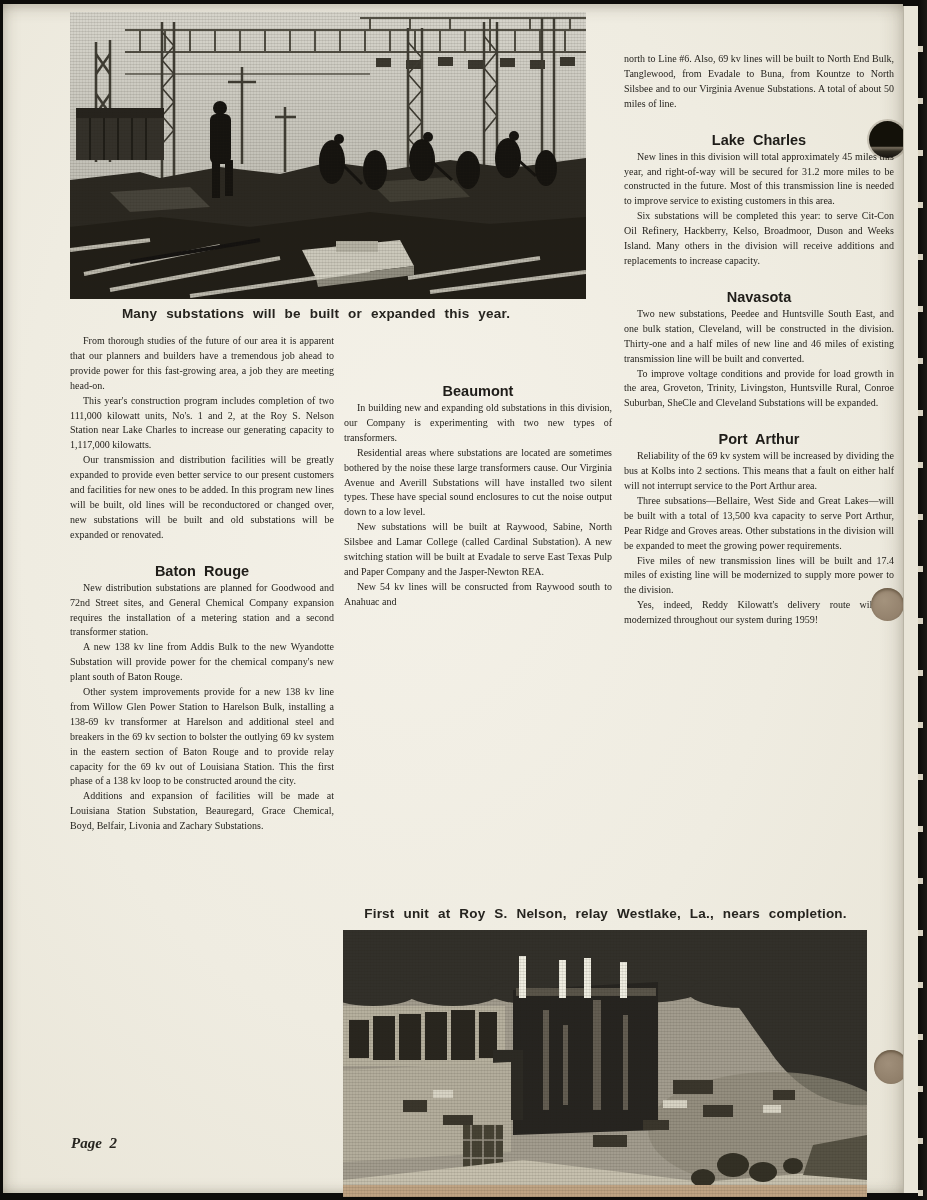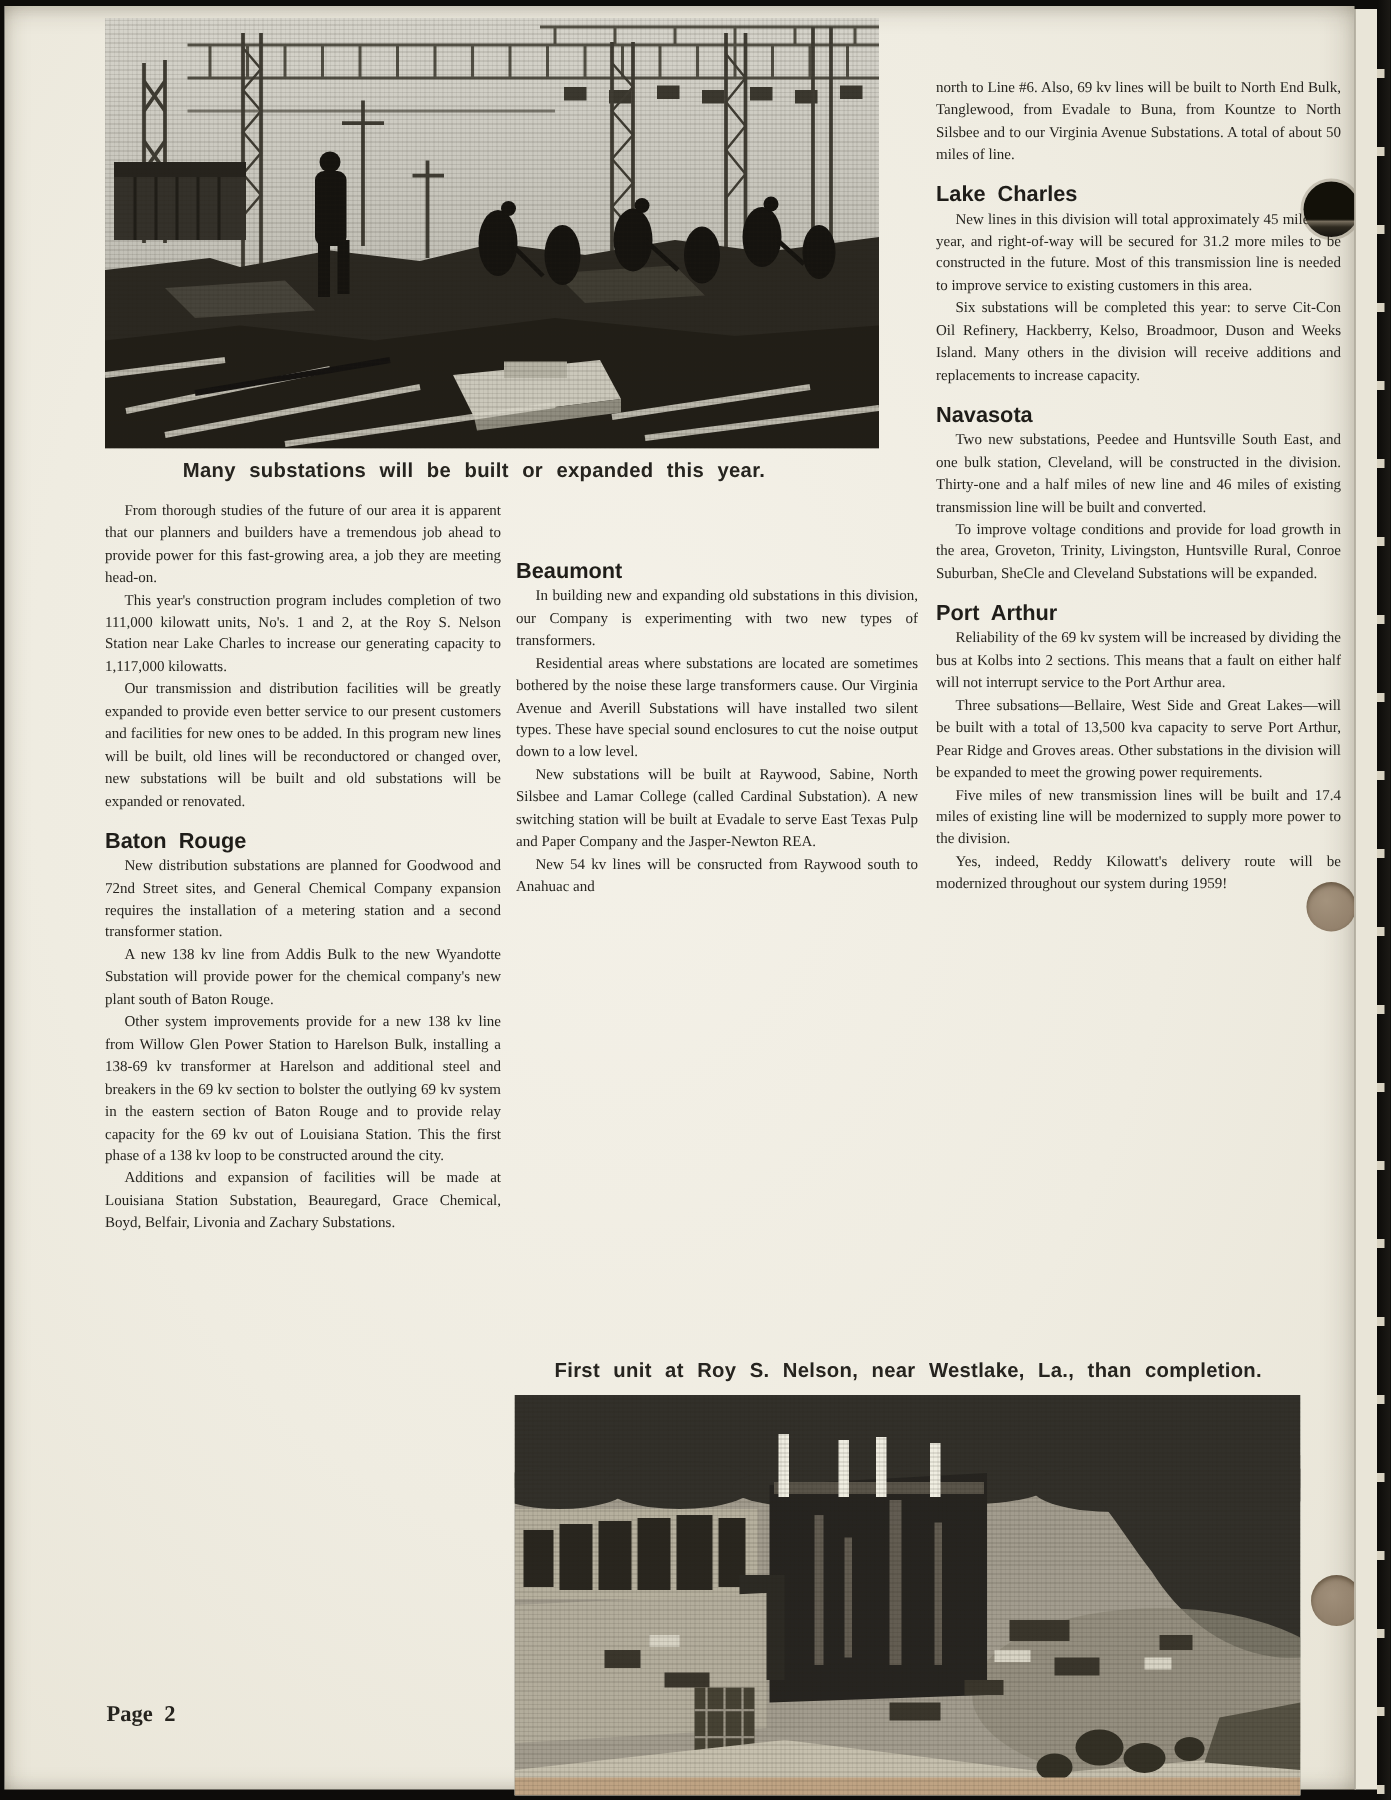--- a/index.html
+++ b/index.html
@@ -48,27 +48,27 @@
   .bottom-caption{left:340px;top:902px;width:525px}
   .col{position:absolute;color:#26241f}
   .col-left{left:67px;top:330px;width:264px}
   .col-mid{left:341px;top:359px;width:268px}
   .col-right{left:621px;top:48px;width:270px}
   .bp{
     margin:0;font-size:10px;line-height:14.9px;text-align:justify;
     text-indent:13px;
   }
   .sh{
-    margin:10px 0 2px 0;text-align:left;
+    margin:20px 0 2px 0;text-align:center;
     font-family:"Liberation Sans","DejaVu Sans",sans-serif;
     font-weight:700;font-size:14.5px;color:#1f1d19;word-spacing:4px;
   }
   .page-number{
     position:absolute;left:68px;top:1131px;
-    font-weight:700;font-size:15px;color:#26241f;
+    font-weight:700;font-style:italic;font-size:15px;color:#26241f;
     word-spacing:4px;
   }
   .hole{position:absolute;border-radius:50%}
   .hole-1{
     left:866px;top:117px;width:37px;height:37px;
     background:linear-gradient(180deg,#131109 0 68%,#756c5c 72%,#2e2a20 82%,#171410 100%);
     box-shadow:0 0 0 2px rgba(90,80,60,.25);
   }
   .hole-2{
     left:868px;top:584px;width:33px;height:33px;
@@ -202,21 +202,21 @@
     <h3 class="sh">Navasota</h3>
     <p class="bp">Two new substations, Peedee and Huntsville South East, and one bulk station, Cleveland, will be constructed in the division. Thirty-one and a half miles of new line and 46 miles of existing transmission line will be built and converted.</p>
     <p class="bp">To improve voltage conditions and provide for load growth in the area, Groveton, Trinity, Livingston, Huntsville Rural, Conroe Suburban, SheCle and Cleveland Substations will be expanded.</p>
     <h3 class="sh">Port Arthur</h3>
     <p class="bp">Reliability of the 69 kv system will be increased by dividing the bus at Kolbs into 2 sections. This means that a fault on either half will not interrupt service to the Port Arthur area.</p>
     <p class="bp">Three subsations—Bellaire, West Side and Great Lakes—will be built with a total of 13,500 kva capacity to serve Port Arthur, Pear Ridge and Groves areas. Other substations in the division will be expanded to meet the growing power requirements.</p>
     <p class="bp">Five miles of new transmission lines will be built and 17.4 miles of existing line will be modernized to supply more power to the division.</p>
     <p class="bp">Yes, indeed, Reddy Kilowatt's delivery route will be modernized throughout our system during 1959!</p>
   </div>
 
-  <div class="caption bottom-caption">First unit at Roy S. Nelson, near Westlake, La., than completion.</div>
+  <div class="caption bottom-caption">First unit at Roy S. Nelson, relay Westlake, La., nears completion.</div>
 
   <div class="photo bottom-photo halftone">
     <svg viewBox="0 0 524 267" width="524" height="267" preserveAspectRatio="none">
       <rect width="524" height="267" fill="#a29c8e"></rect>
 
       <rect width="524" height="62" fill="#32302a"></rect>
       <g fill="#32302a">
         <ellipse cx="30" cy="62" rx="45" ry="14"></ellipse>
           <ellipse cx="110" cy="60" rx="50" ry="16"></ellipse>
         <ellipse cx="200" cy="62" rx="55" ry="13"></ellipse>

